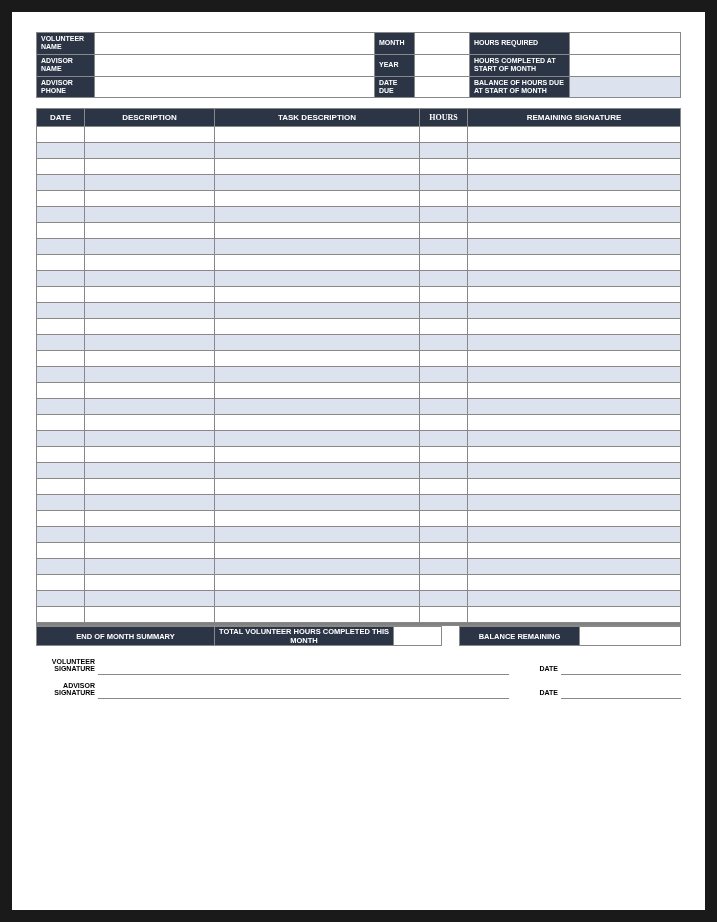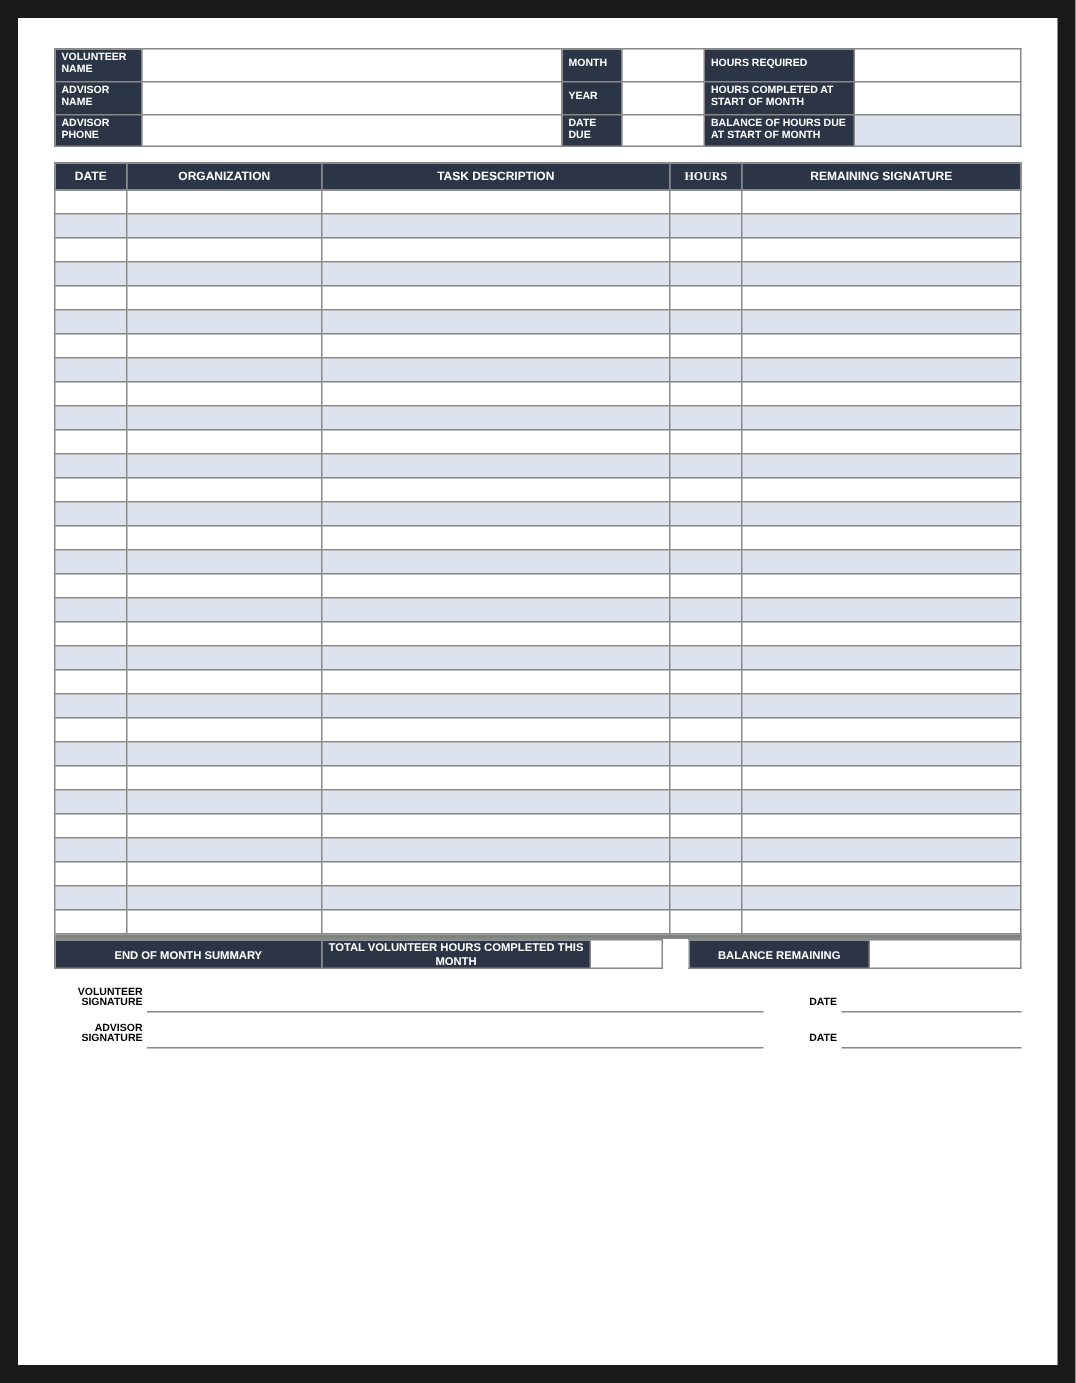--- a/index.html
+++ b/index.html
@@ -63,21 +63,21 @@
   .main-table tr.sep td {
     background: #808080;
     height: 3px;
     border-left: 1px solid #888;
     border-right: 1px solid #888;
     border-top: none;
     border-bottom: none;
   }
   .col-date { width: 48px; }
   .col-org  { width: 130px; }
-  .col-task { width: 232px; }
+  .col-task { width: 205px; }
   .col-hours{ width: 48px; font-family: Liberation Serif, serif; }
   .col-sig  { width: ; }
   
   .summary-row td { height: 18px; }
   .summary-label {
     background: #2b3545;
     color: #fff;
     font-weight: 700;
     font-size: 7.5px;
     text-align: center;
@@ -131,21 +131,21 @@
         <td class="val-cell" style="background:#dde3ee"></td>
       </tr>
     </tbody>
       </table>
   </div>
 
   <table class="main-table">
     <thead>
       <tr>
         <th class="col-date">DATE</th>
-        <th class="col-org">ORGANIZATION</th>
+        <th class="col-org">DESCRIPTION</th>
         <th class="col-task">TASK DESCRIPTION</th>
         <th class="col-hours">HOURS</th>
         <th class="col-sig">REMAINING SIGNATURE</th>
       </tr>
     </thead>
     <tbody id="ts-body">
         <tr>
           <td></td>
           <td></td>
           <td></td>

